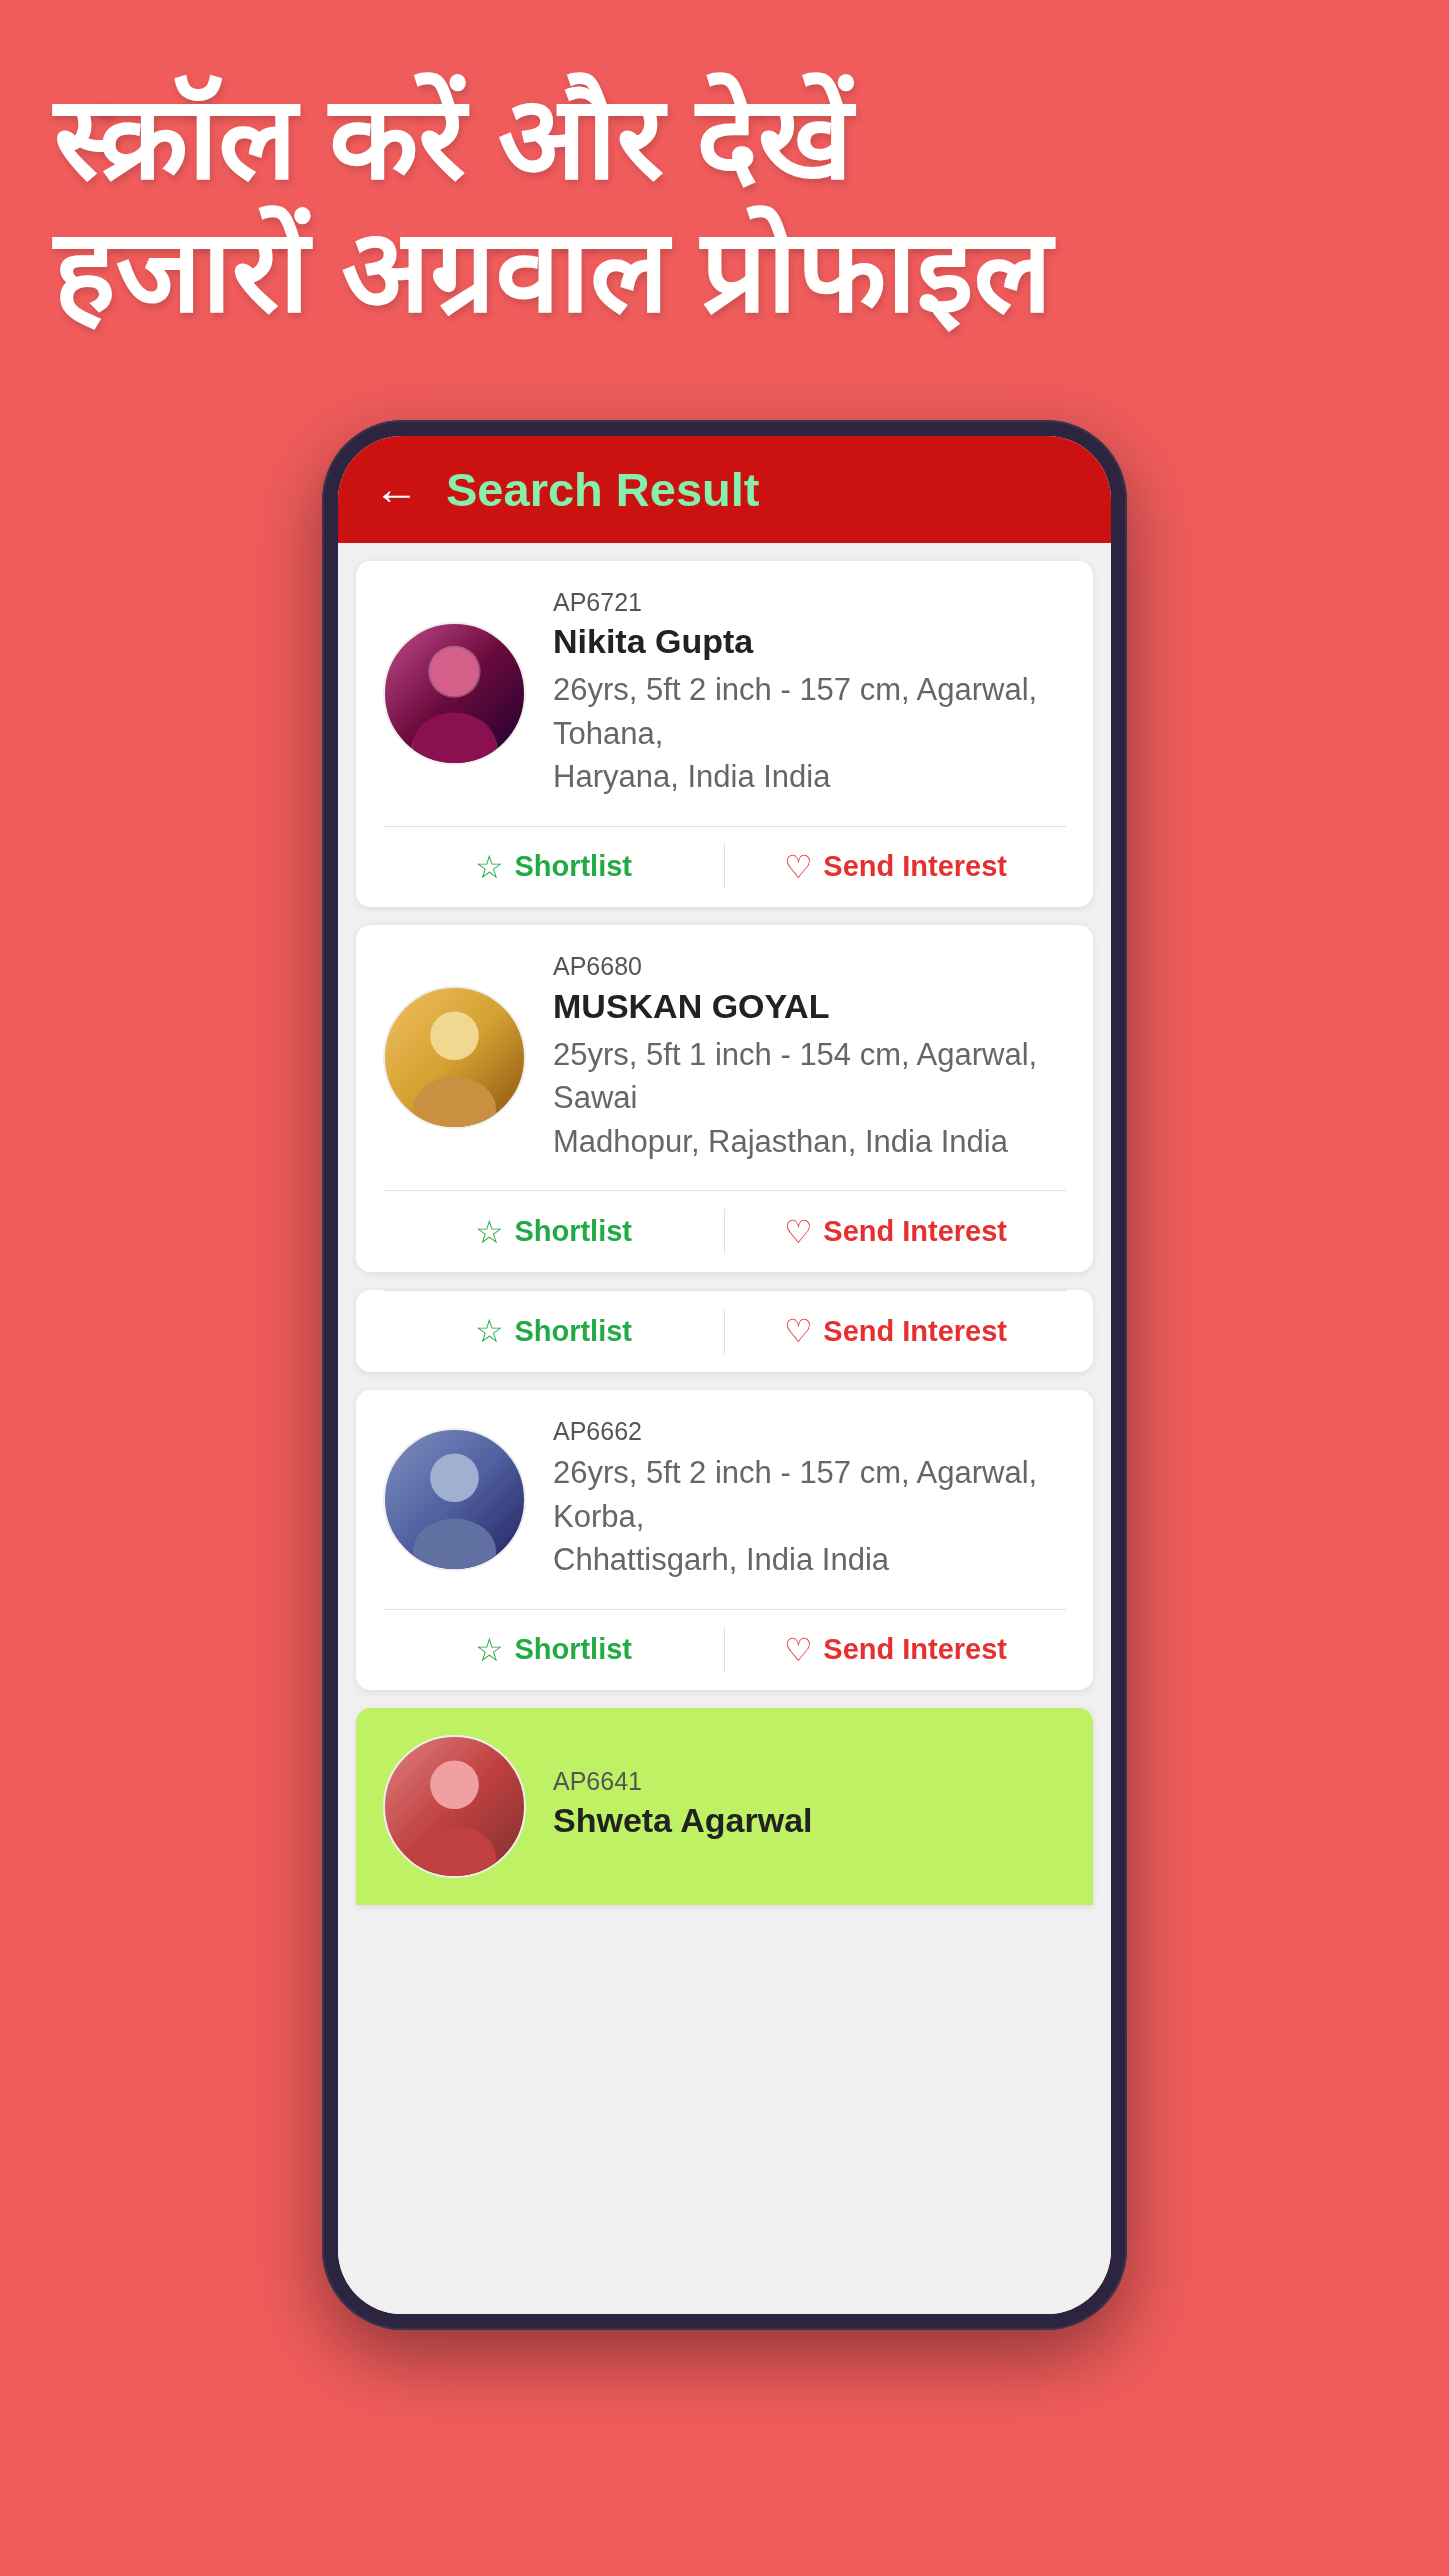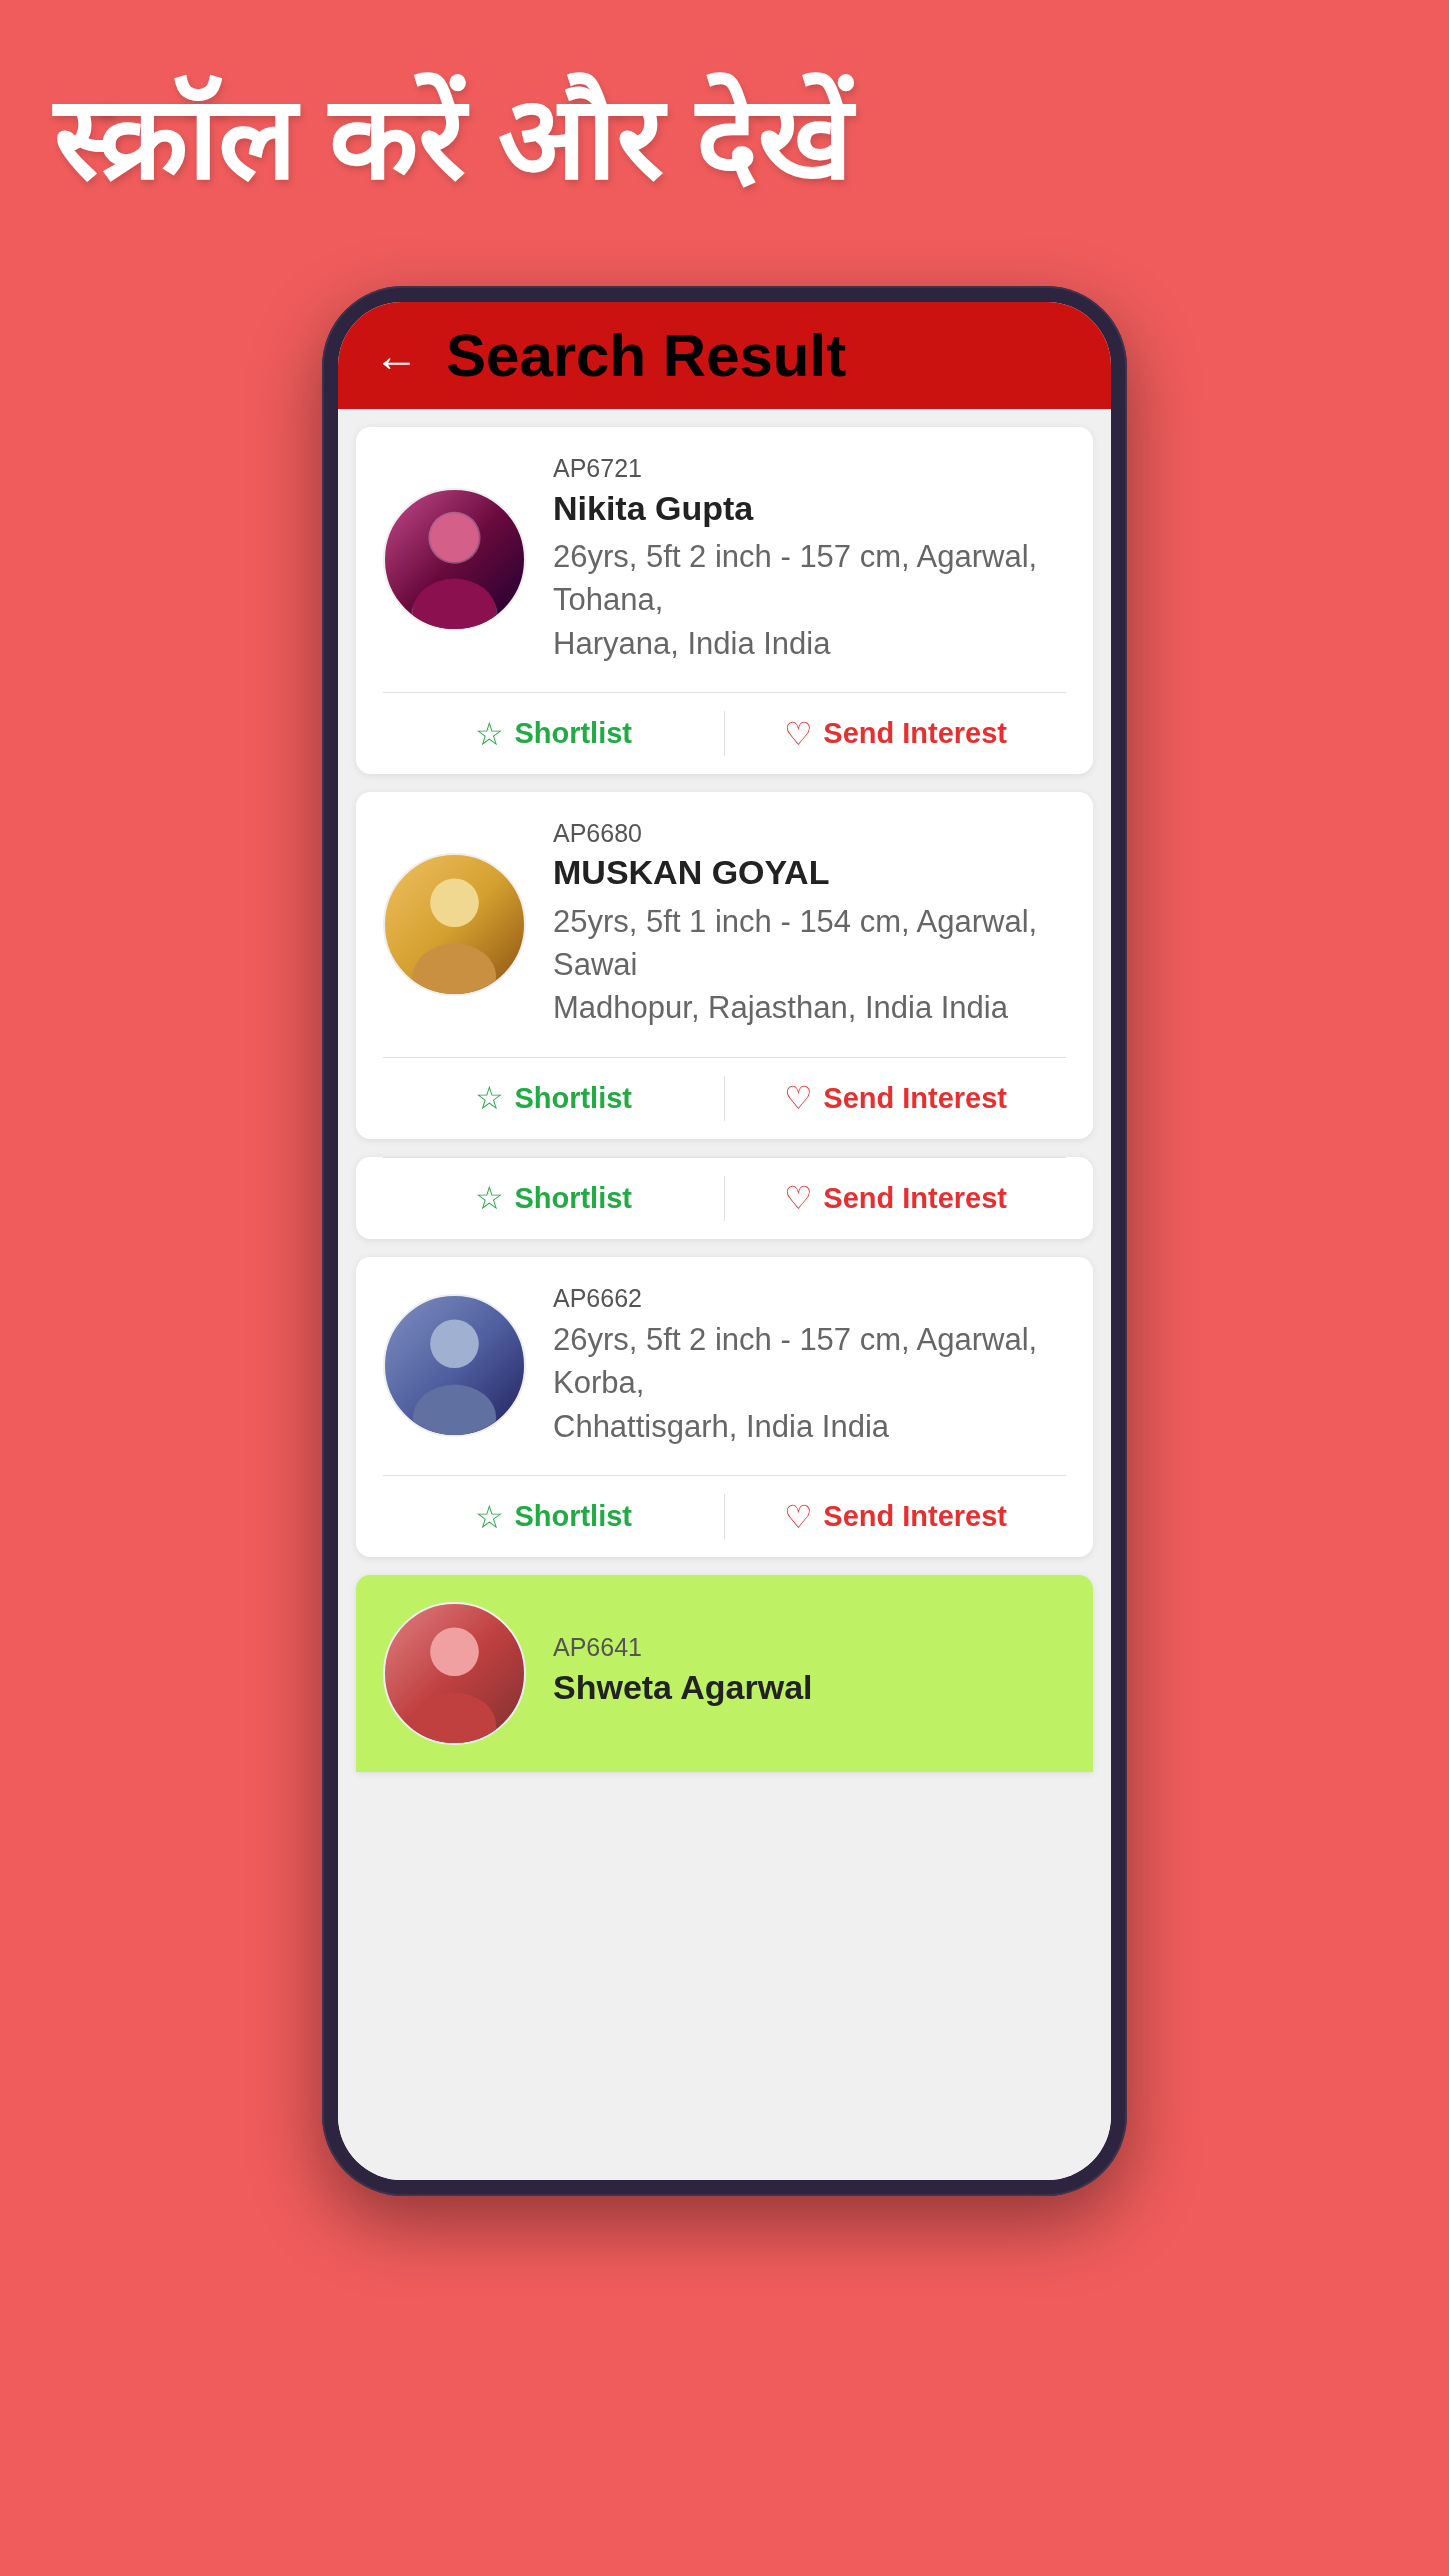--- a/index.html
+++ b/index.html
@@ -58,22 +58,22 @@
       gap: 27px;
     }
 
     .back-arrow {
       color: white;
       font-size: 45px;
       cursor: pointer;
     }
 
     .app-header-title {
-      color: #000000;
-      font-size: 60px;
+      color: #86efac;
+      font-size: 47px;
       font-weight: bold;
     }
 
     .profiles-list {
       background: #f0f0f0;
       flex: 1;
       padding: 18px 18px;
       display: flex;
       flex-direction: column;
       gap: 18px;
@@ -210,20 +210,21 @@
       width: 100%;
       height: 100%;
     }
   </style>
 </head>
 <body>
 
 <div>
   <div class="hero-text">
     <div>स्क्रॉल करें और देखें</div>
+    <div>हजारों अग्रवाल प्रोफाइल</div>
   </div>
 </div>
 
 <div class="phone-container">
   <div class="phone-outer">
     <div class="phone-inner">
       <div class="phone-screen">
 
         <div class="app-header">
           <div class="back-arrow">←</div>

